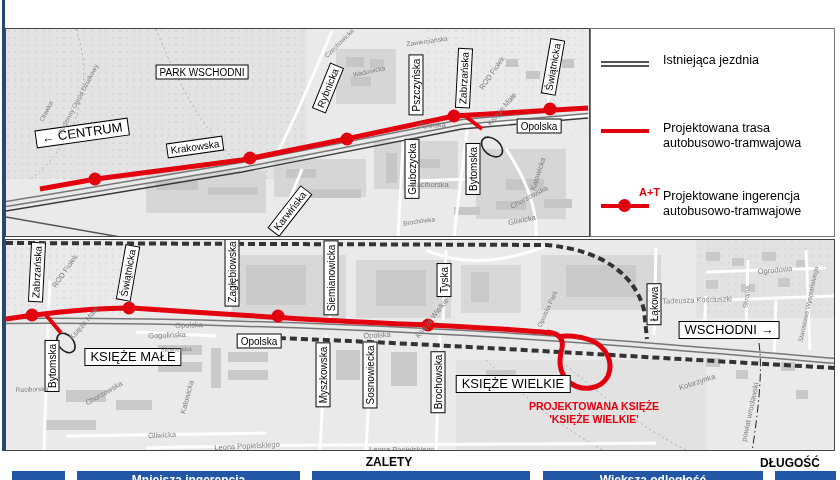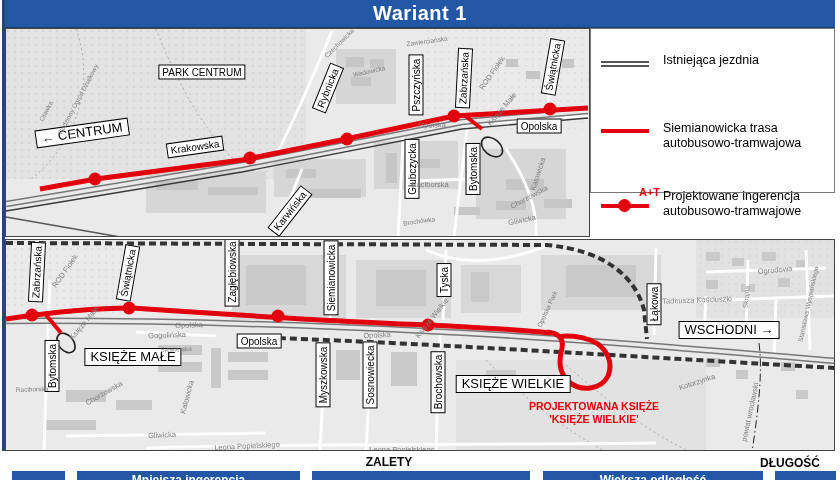--- a/index.html
+++ b/index.html
@@ -9,21 +9,21 @@
   #banner{position:absolute;left:5px;top:0;width:830px;height:27px;background:#2157A4;
           border-bottom:2px solid #17406f;display:flex;align-items:center;justify-content:center;}
   #banner .t{color:#fff;font-size:20px;font-weight:bold;letter-spacing:.5px;}
   #frameline{position:absolute;left:2px;top:0;width:3px;height:452px;background:#24486f;}
   
   .panel{position:absolute;background:#EAEAEA;border:1px solid #444;box-sizing:border-box;overflow:hidden;}
   #top-map{left:5px;top:28px;width:585px;height:209px;}
   #bottom-map{left:5px;top:239px;width:830px;height:212px;}
   .panel svg{position:absolute;left:0;top:0;}
   
-  #legend{position:absolute;left:590px;top:28px;width:245px;height:165px;background:#fff;
+  #legend{position:absolute;left:590px;top:28px;width:245px;height:209px;background:#fff;
           border:1px solid #777;box-sizing:border-box;}
   .leg-item{position:absolute;left:0;width:100%;}
   .leg-sym{position:absolute;left:10px;width:48px;}
   .leg-txt{position:absolute;left:72px;width:165px;font-size:12.5px;color:#000;line-height:1.2;}
   .sym-existing{height:2px;border-top:2px solid #555;border-bottom:2px solid #555;margin-top:8px;}
   .sym-route{height:4px;background:#E2000F;margin-top:8px;}
   .sym-stop{position:relative;height:20px;}
   .sym-stop .line{position:absolute;left:0;top:9px;width:48px;height:3.5px;background:#E2000F;}
   .sym-stop .dot{position:absolute;left:17px;top:4px;width:13px;height:13px;border-radius:50%;background:#E2000F;}
   .sym-stop .at{position:absolute;left:38px;top:-9px;color:#E2000F;font-weight:bold;font-size:11px;}
@@ -40,23 +40,20 @@
   .bar{position:absolute;top:471px;height:26px;background:#2157A4;color:#fff;font-size:12px;
        font-weight:bold;text-align:center;padding-top:2px;box-sizing:border-box;overflow:hidden;}
 </style>
 </head>
 <body>
 
 <div id="page">
 
   <div id="frameline"></div>
 
-  <div id="banner">
-    <span class="t">Wariant 1</span>
-  </div>
 
   <div id="top-map" class="panel">
     <svg width="585" height="209" viewBox="0 0 585 209">
       <defs>
         <pattern id="dots" width="7" height="7" patternUnits="userSpaceOnUse">
           <circle cx="2" cy="2" r="0.8" fill="#BDBDBD"></circle>
         </pattern>
       </defs>
       <rect width="585" height="209" fill="#EAEAEA"></rect>
       <rect x="0" y="0" width="300" height="150" fill="#E3E3E3"></rect>
@@ -116,21 +113,21 @@
       <path d="M458,86 L476,100" stroke="#E2000F" stroke-width="4" fill="none"></path>
       <g fill="#E2000F">
         <circle cx="89" cy="150" r="6.5"></circle>
           <circle cx="244" cy="129" r="6.5"></circle>
         <circle cx="341" cy="110" r="6.5"></circle>
           <circle cx="448" cy="87" r="6.5"></circle>
         <circle cx="544" cy="80" r="6.5"></circle>
       </g>
     </svg>
     <div id="top-map-labels">
-        <div class="lbl wlabel" style="left: 196px; top: 43px; transform: translate(-50%, -50%) rotate(0deg);">PARK CENTRUM</div>
+        <div class="lbl wlabel" style="left: 196px; top: 43px; transform: translate(-50%, -50%) rotate(0deg);">PARK WSCHODNI</div>
         <div class="lbl wlabel big" style="left: 76px; top: 104px; transform: translate(-50%, -50%) rotate(-8deg);">← CENTRUM</div>
         <div class="lbl wlabel" style="left: 189px; top: 118px; transform: translate(-50%, -50%) rotate(-8deg);">Krakowska</div>
         <div class="lbl wlabel" style="left: 322px; top: 59px; transform: translate(-50%, -50%) rotate(-68deg);">Rybnicka</div>
         <div class="lbl wlabel" style="left: 284px; top: 182px; transform: translate(-50%, -50%) rotate(-52deg);">Karwińska</div>
         <div class="lbl wlabel" style="left: 406px; top: 140px; transform: translate(-50%, -50%) rotate(-90deg);">Głubczycka</div>
         <div class="lbl wlabel" style="left: 410px; top: 56px; transform: translate(-50%, -50%) rotate(-90deg);">Pszczyńska</div>
         <div class="lbl wlabel" style="left: 458px; top: 49px; transform: translate(-50%, -50%) rotate(-87deg);">Zabrzańska</div>
         <div class="lbl wlabel" style="left: 547px; top: 38px; transform: translate(-50%, -50%) rotate(-80deg);">Świątnicka</div>
         <div class="lbl wlabel" style="left: 467px; top: 140px; transform: translate(-50%, -50%) rotate(-90deg);">Bytomska</div>
         <div class="lbl wlabel" style="left: 533px; top: 97px; transform: translate(-50%, -50%) rotate(0deg);">Opolska</div>
@@ -154,21 +151,21 @@
     <div class="leg-item" style="top:24px;">
       <div class="leg-sym">
           <div class="sym-existing"></div>
         </div>
       <div class="leg-txt">Istniejąca jezdnia</div>
     </div>
     <div class="leg-item" style="top:92px;">
       <div class="leg-sym">
           <div class="sym-route"></div>
         </div>
-      <div class="leg-txt">Siemianowicka trasa autobusowo-tramwajowa</div>
+      <div class="leg-txt">Projektowana trasa autobusowo-tramwajowa</div>
     </div>
     <div class="leg-item" style="top:160px;">
       <div class="leg-sym" style="top:6px;text-align:center;">
         <div class="sym-stop">
           <div class="line"></div>
             <div class="dot"></div>
           <div class="at">A+T</div>
         </div>
       </div>
       <div class="leg-txt">Projektowane ingerencja autobusowo-tramwajowe</div>

